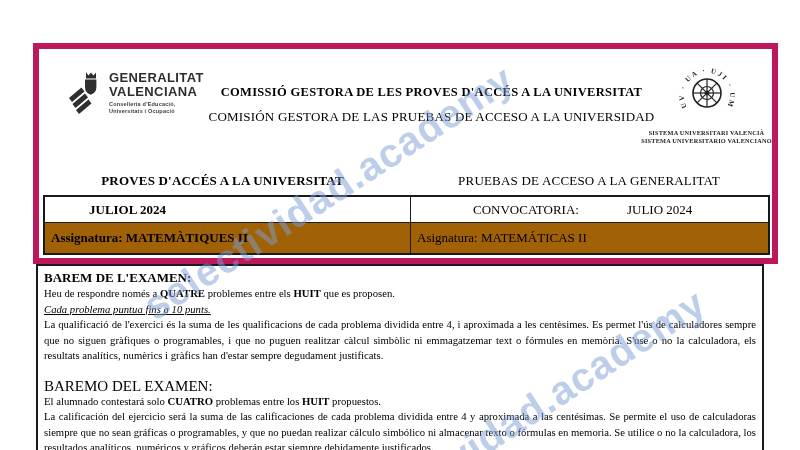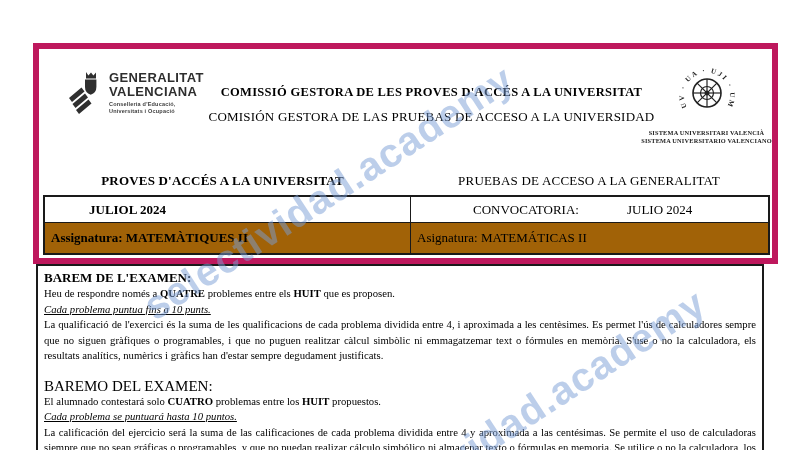--- a/index.html
+++ b/index.html
@@ -161,15 +161,14 @@
 </div>
 
 <div class="rules-box">
   <div class="heading-bold">BAREM DE L'EXAMEN:</div>
   <div class="ln rich"><span>Heu de respondre només a </span><span class="b">QUATRE</span><span> problemes entre els </span><span class="b">HUIT</span><span> que es proposen.</span></div>
   <div class="ln scoring">Cada problema puntua fins a 10 punts.</div>
   <div class="ln para">La qualificació de l'exercici és la suma de les qualificacions de cada problema dividida entre 4, i aproximada a les centèsimes. Es permet l'ús de calculadores sempre que no siguen gràfiques o programables, i que no puguen realitzar càlcul simbòlic ni emmagatzemar text o fórmules en memòria. S'use o no la calculadora, els resultats analítics, numèrics i gràfics han d'estar sempre degudament justificats.</div>
   <div class="spacer"></div>
   <div class="heading-plain">BAREMO DEL EXAMEN:</div>
   <div class="ln rich"><span>El alumnado contestará solo </span><span class="b">CUATRO</span><span> problemas entre los </span><span class="b">HUIT</span><span> propuestos.</span></div>
-  <div class="ln scoring">Cada problema se puntuará hasta 10 puntos.</div>
   <div class="ln para">La calificación del ejercicio será la suma de las calificaciones de cada problema dividida entre 4 y aproximada a las centésimas. Se permite el uso de calculadoras siempre que no sean gráficas o programables, y que no puedan realizar cálculo simbólico ni almacenar texto o fórmulas en memoria. Se utilice o no la calculadora, los resultados analíticos, numéricos y gráficos deberán estar siempre debidamente justificados.</div>
 </div>
 
 </body></html>

